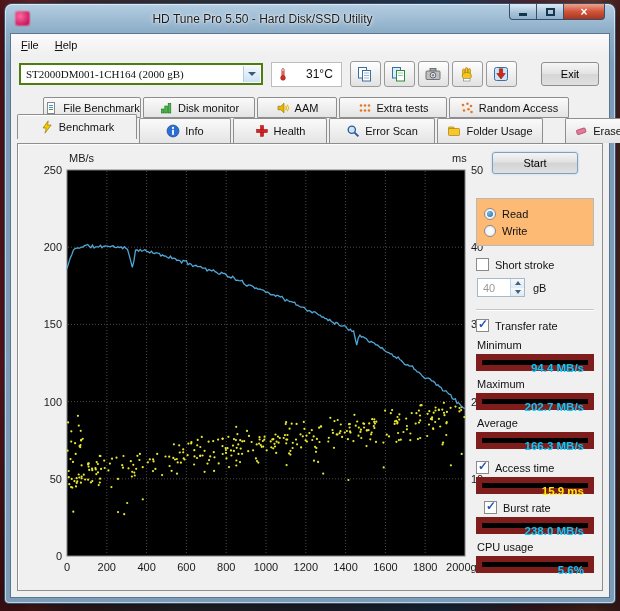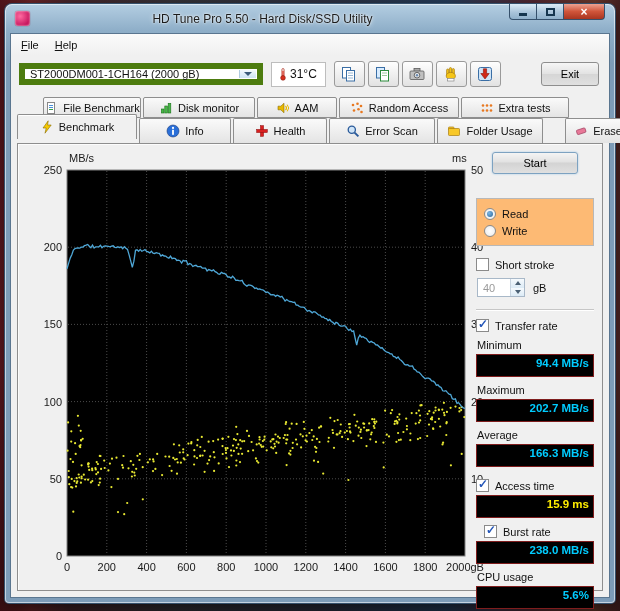--- a/index.html
+++ b/index.html
@@ -37,28 +37,28 @@
 
   .client { width:100%; height:100%; background:#f0f0f0; border:1px solid #5a7690;
     display:flex; flex-direction:column; }
 
   .menubar { height:22px; display:flex; align-items:center; padding-left:2px;
     background:linear-gradient(#fbfbfb,#f0f0f0); }
   .menu-item { padding:3px 8px; cursor:default; }
   .menu-item::first-letter { text-decoration:underline; }
 
   .toolbar { height:36px; display:flex; align-items:center; padding:0 10px 0 8px; gap:8px; }
-  .combo { width:244px; height:22px; background:#fff; border:6px solid #4d7c0f; display:flex;
-    align-items:center; position:relative; padding-left:5px; }
+  .combo { width:244px; height:22px; background:#fff; border:2px solid #4d7c0f; display:flex;
+    align-items:center; position:relative; padding-left:5px;font-family:Liberation Serif, serif; }
   .combo-arrow { position:absolute; right:1px; top:1px; bottom:1px; width:17px;
     background:linear-gradient(#f4f9fd,#cde3f4); border-left:1px solid #b0cbe0;
     display:flex; align-items:center; justify-content:center; }
   .combo-arrow::after { content:""; border-left:4px solid transparent; border-right:4px solid transparent;
     border-top:4px solid #3a5a7a; }
-  .temp-panel { display:flex; align-items:center; gap:0; background:#fff;
+  .temp-panel { display:flex; align-items:center; gap:16px; background:#fff;
     border:1px solid #bdbdbd; height:25px; padding:0 8px 0 4px; font-size:12px; }
   .tool-group { display:flex; gap:3px; }
   .tool-btn { width:31px; height:26px; border:1px solid #9a9a9a; border-radius:3px;
     background:linear-gradient(#fefefe,#e2e2e2); display:flex; align-items:center; justify-content:center; }
   .btn { border:1px solid #8e8e8e; border-radius:3px;
     background:linear-gradient(#f6f6f6,#e3e3e3 48%,#d6d6d6 52%,#e0e0e0); }
   .exit-btn { margin-left:auto; width:58px; height:24px; font-size:11px; }
 
   .tabstrip { position:relative; height:47px; margin-top:4px; z-index:2; }
   .tab-row { position:absolute; display:flex; }
@@ -96,21 +96,21 @@
   .mt12 { margin-top:12px; } .mt8 { margin-top:8px; } .mt7 { margin-top:7px;margin-left:8px; }
   .spin-row { display:flex; align-items:center; gap:8px; margin:7px 0 0 1px; }
   .spin { width:48px; height:19px; border:1px solid #a8b8c8; background:#fff; display:flex; }
   .spin-value { flex:1; color:#9a9a9a; display:flex; align-items:center; padding-left:5px; }
   .spin-btns { width:14px; display:flex; flex-direction:column; border-left:1px solid #c8d4e0; }
   .spin-b { flex:1; background:linear-gradient(#f6fafd,#dcebf6); display:flex; align-items:center; justify-content:center; }
   .spin-b.up::after { content:""; border-left:3px solid transparent; border-right:3px solid transparent; border-bottom:4px solid #4a6074; }
   .spin-b.dn::after { content:""; border-left:3px solid transparent; border-right:3px solid transparent; border-top:4px solid #4a6074; }
   .separator { margin-top:12px; border-top:1px solid #c6c6c6; border-bottom:1px solid #fff; }
   .stat-label { margin:7px 0 0 1px; }
-  .value-box { margin-top:3px; height:23px; background:#000; border:1px solid #7f1d1d;
+  .value-box { margin-top:3px; height:17px; background:#000; border:6px solid #7f1d1d;
     text-align:right; padding:2px 4px 0 0; font-weight:bold; font-size:11.5px; }
 </style>
 </head>
 <body>
 
 <div class="desktop"></div>
 
 <div class="window">
   <div class="titlebar">
     <div class="win-icon"></div>
@@ -214,41 +214,41 @@
           <span>Disk monitor</span>
         </div>
         <div class="tab" style="width:80px;">
           <svg class="tab-icon" viewBox="0 0 14 14">
             <polygon points="2,5.2 4.8,5.2 8,2.2 8,11.8 4.8,8.8 2,8.8" fill="#e8b800" stroke="#8a6d00" stroke-width="0.6"></polygon>
             <path d="M9.5,4.8 q2,2.2 0,4.4" fill="none" stroke="#e8b800" stroke-width="1.2"></path>
             <path d="M11.2,3.6 q3,3.4 0,6.8" fill="none" stroke="#e8b800" stroke-width="1"></path>
           </svg>
           <span>AAM</span>
         </div>
+        <div class="tab" style="width:108px;">
+          <svg class="tab-icon" viewBox="0 0 14 14">
+            <circle cx="3" cy="4.5" r="1.3" fill="#e87820"></circle>
+              <circle cx="7" cy="4.5" r="1.3" fill="#e87820"></circle>
+              <circle cx="11" cy="4.5" r="1.3" fill="#e87820"></circle>
+            <circle cx="3" cy="9.5" r="1.3" fill="#e87820"></circle>
+              <circle cx="7" cy="9.5" r="1.3" fill="#e87820"></circle>
+              <circle cx="11" cy="9.5" r="1.3" fill="#e87820"></circle>
+          </svg>
+          <span>Extra tests</span>
+        </div>
         <div class="tab" style="width:120px;">
           <svg class="tab-icon" viewBox="0 0 14 14">
             <circle cx="3" cy="4" r="1.3" fill="#e87820"></circle>
               <circle cx="7.5" cy="2.8" r="1.3" fill="#e87820"></circle>
               <circle cx="11" cy="5" r="1.3" fill="#e87820"></circle>
             <circle cx="4" cy="9.5" r="1.3" fill="#e87820"></circle>
               <circle cx="8.5" cy="8.3" r="1.3" fill="#e87820"></circle>
               <circle cx="11.5" cy="11" r="1.3" fill="#e87820"></circle>
           </svg>
           <span>Random Access</span>
-        </div>
-        <div class="tab" style="width:108px;">
-          <svg class="tab-icon" viewBox="0 0 14 14">
-            <circle cx="3" cy="4.5" r="1.3" fill="#e87820"></circle>
-              <circle cx="7" cy="4.5" r="1.3" fill="#e87820"></circle>
-              <circle cx="11" cy="4.5" r="1.3" fill="#e87820"></circle>
-            <circle cx="3" cy="9.5" r="1.3" fill="#e87820"></circle>
-              <circle cx="7" cy="9.5" r="1.3" fill="#e87820"></circle>
-              <circle cx="11" cy="9.5" r="1.3" fill="#e87820"></circle>
-          </svg>
-          <span>Extra tests</span>
         </div>
       </div>
       <div class="tab-row r2">
         <div class="tab active" style="width:120px;">
           <svg class="tab-icon" viewBox="0 0 14 14">
             <polygon points="8.2,0.8 3,8 6.2,8 5,13.2 11.2,5 7.6,5" fill="#f5c800" stroke="#8a6d00" stroke-width="0.6"></polygon>
           </svg>
           <span>Benchmark</span>
         </div>
         <div class="tab" style="width:92px;">

